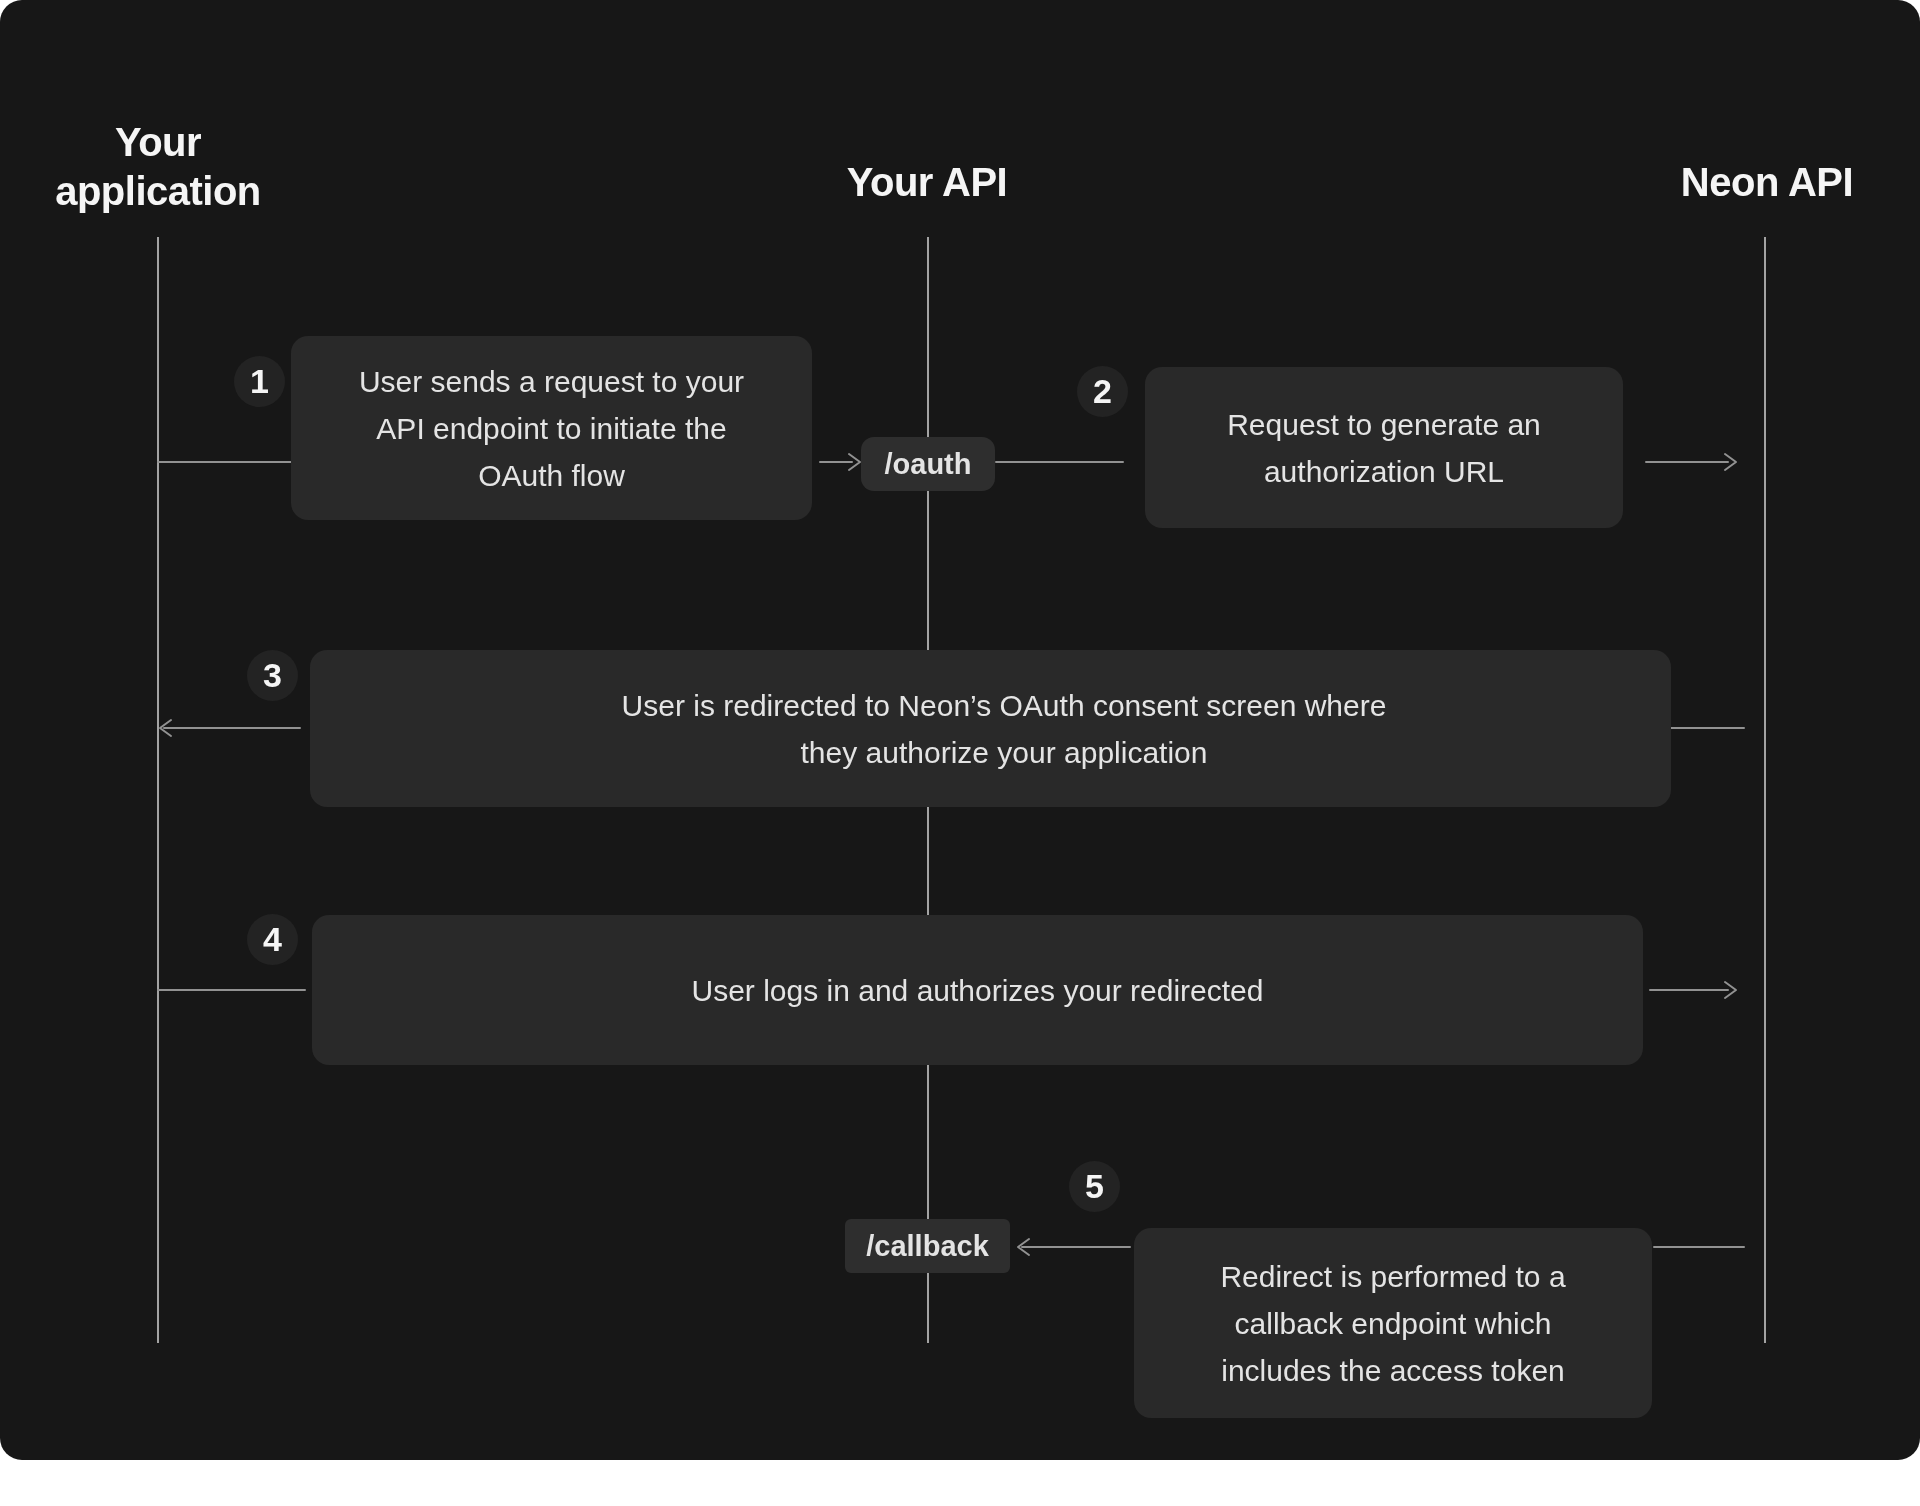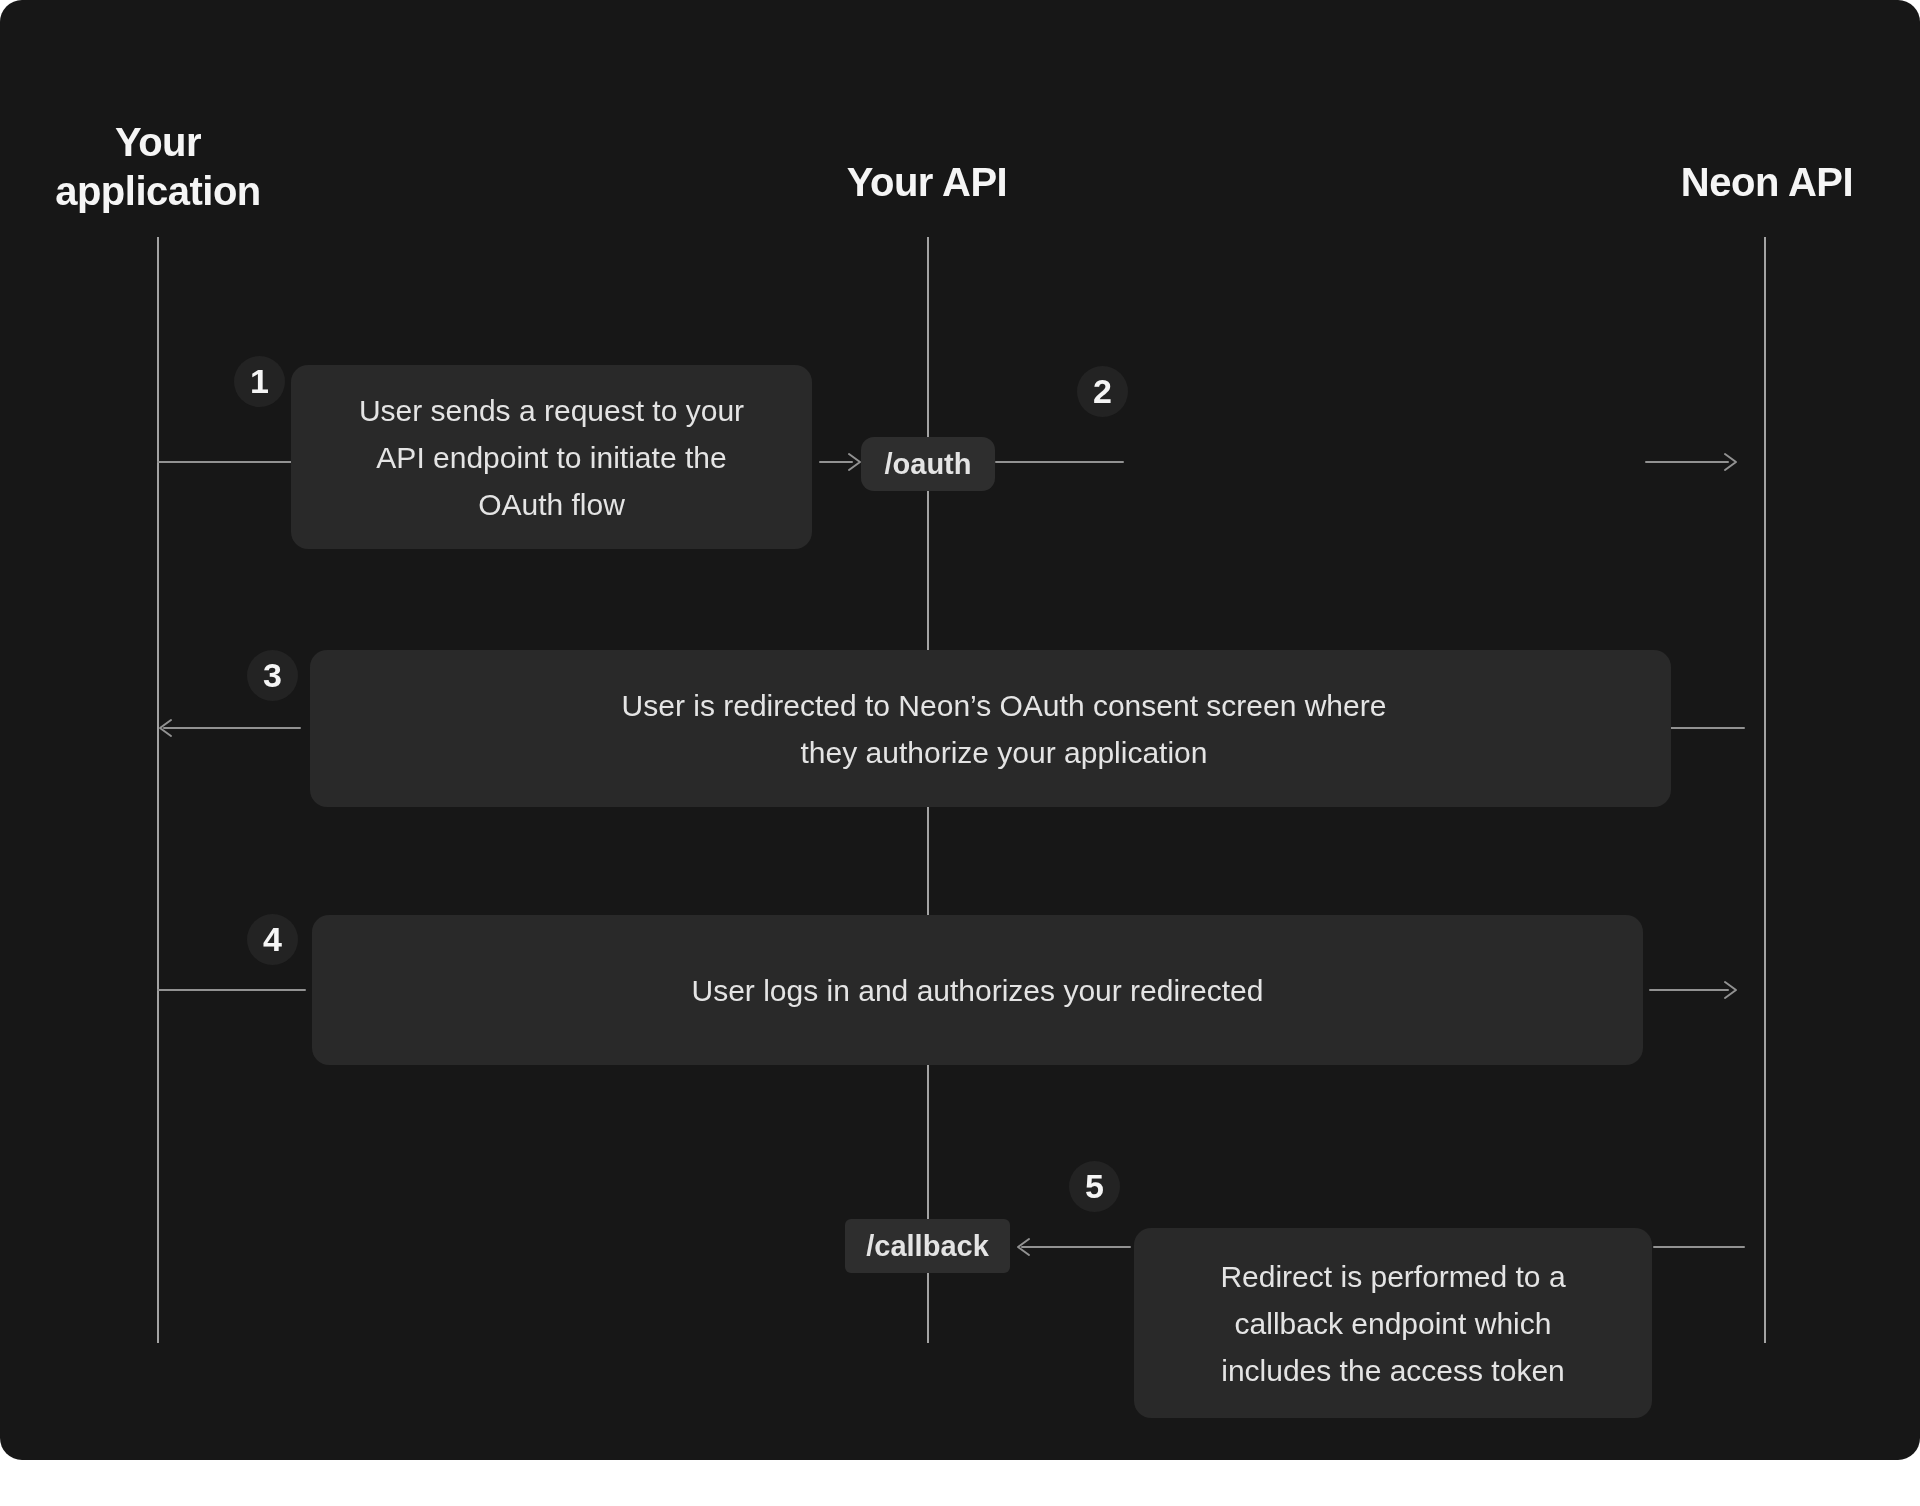--- a/index.html
+++ b/index.html
@@ -34,21 +34,21 @@
 
   .step-box{
     position:absolute;
     background:var(--box-bg,#292929);
     border-radius:17px;
     display:flex;align-items:center;justify-content:center;
     color:var(--body-text,#e4e4e4);
     font-size:30px;line-height:47px;font-weight:400;
     text-align:center;white-space:pre-line;
   }
-  .box1{left:291px;top:365px;width:521px;height:184px;}
+  .box1{left:291px;top:336px;width:521px;height:184px;}
   .box2{left:1145px;top:367px;width:478px;height:161px;}
   .box3{left:310px;top:650px;width:1334px;height:157px;padding-left:27px;}
   .box4{left:312px;top:915px;width:1331px;height:150px;}
   .box5{left:1134px;top:1228px;width:518px;height:190px;}
 
   .badge{
     position:absolute;width:51px;height:51px;border-radius:50%;
     background:var(--badge-bg,#232323);
     display:flex;align-items:center;justify-content:center;
     color:var(--heading-text,#f0f0f0);
@@ -131,20 +131,22 @@
 application</div>
   <div class="actor actor3">Neon API</div>
   <div class="actor actor2">Your API</div>
 
   <div class="badge b1">1</div>
   <div class="step-box box1">User sends a request to your
 API endpoint to initiate the
 OAuth flow</div>
 
   <div class="badge b2">2</div>
+  <div class="step-box box2">Request to generate an
+authorization URL</div>
 
   <div class="badge b3">3</div>
   <div class="step-box box3">User is redirected to Neon’s OAuth consent screen where
 they authorize your application</div>
 
   <div class="badge b4">4</div>
   <div class="step-box box4">User logs in and authorizes your redirected</div>
 
   <div class="badge b5">5</div>
   <div class="step-box box5">Redirect is performed to a

